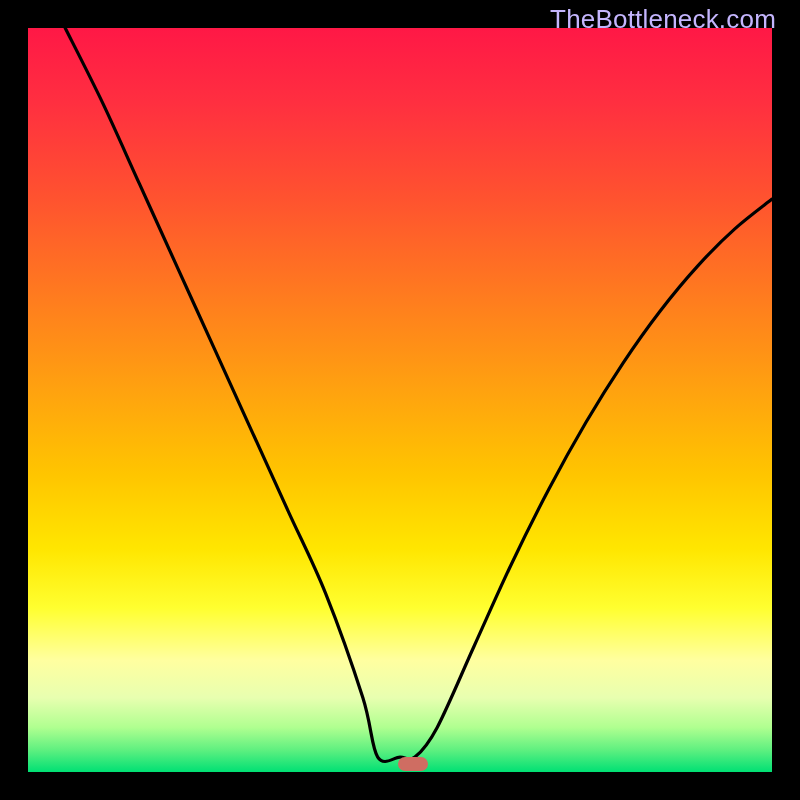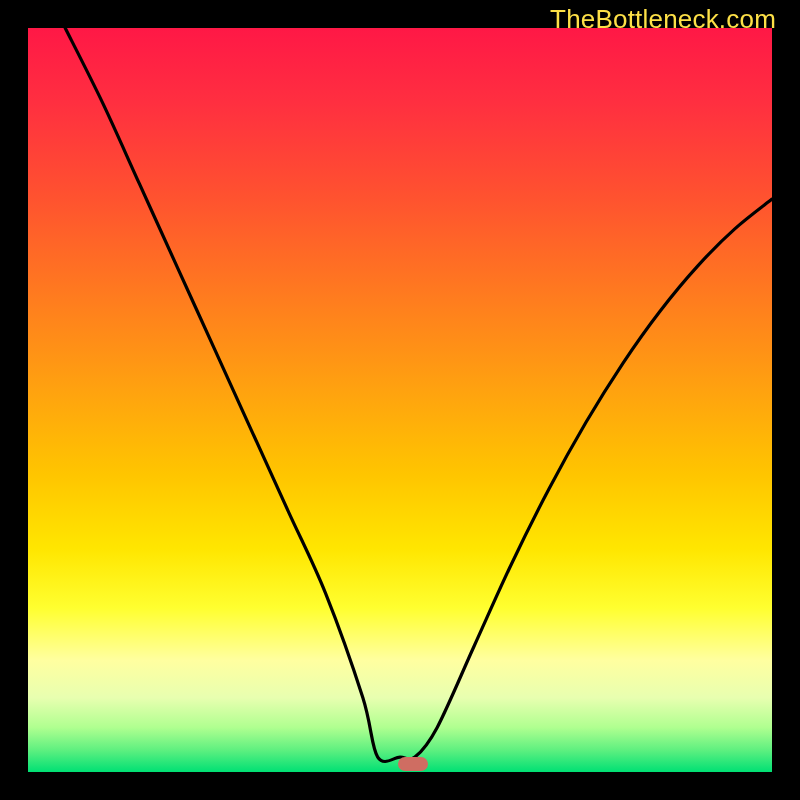--- a/index.html
+++ b/index.html
@@ -38,21 +38,21 @@
       #e8ffb0 90%,
       #b0ff90 94%,
       #60f080 97%,
       #00e074 100%
     );
   }
   .watermark {
     position: absolute;
     top: 4px;
     right: 24px;
-    color: #fde047;
+    color: #c4b5fd;
     font-size: 26px;
     font-weight: 500;
     letter-spacing: 0.2px;
     user-select: none;
   }
   svg.curve {
     position: absolute;
     left: 0;
     top: 0;
     width: 744px;

